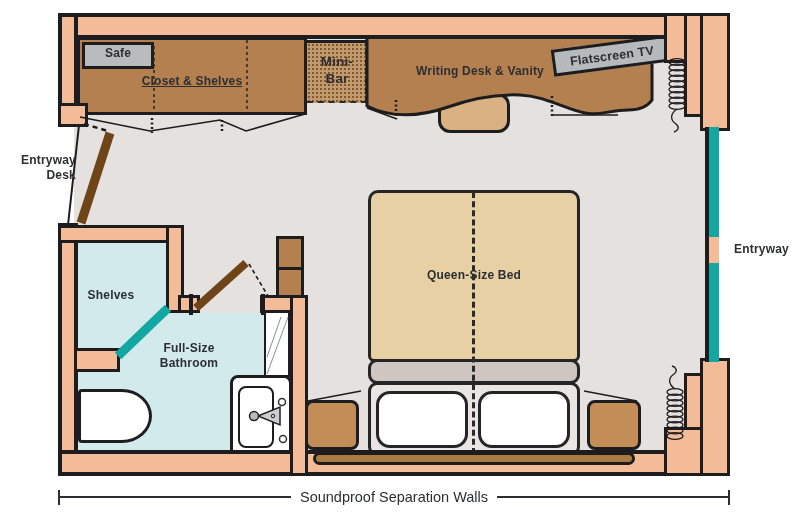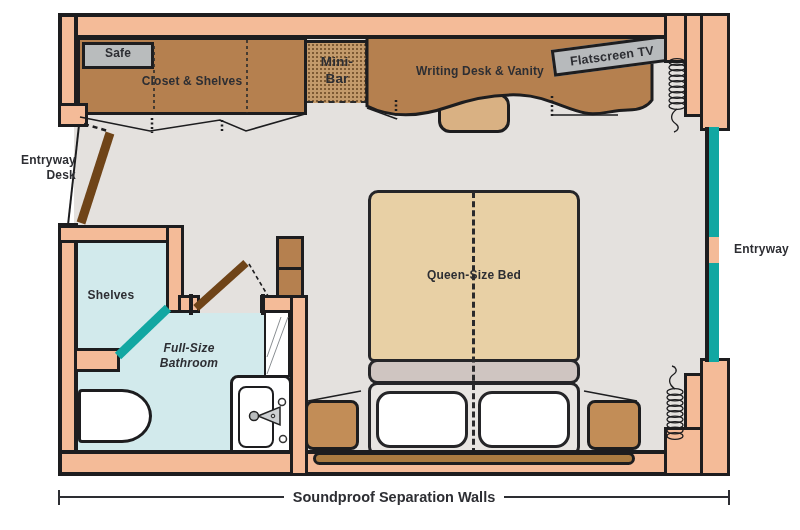--- a/index.html
+++ b/index.html
@@ -36,21 +36,21 @@
   
   .lbl{position:absolute;color:#2d2e33;font-weight:700;font-size:12px;
        letter-spacing:.2px;text-align:center;line-height:1.25;}
   .lbl-sm{font-size:13.5px;}
   .lbl-tv{font-size:12.5px;color:#2d2e33;font-weight:700;letter-spacing:.2px;}
   .lbl-right{text-align:right;}
   
   .dim{display:flex;align-items:center;}
   .dim-tick{width:2px;height:15px;background:#2d2e33;}
   .dim-line{flex:1;height:2px;background:#2d2e33;}
-  .dim span{padding:0 9px;font-weight:700;font-size:14.5px;color:#2d2e33;white-space:nowrap;}
+  .dim span{padding:0 9px;font-weight:400;font-size:14.5px;color:#2d2e33;white-space:nowrap;}
   svg{position:absolute;left:0;top:0;pointer-events:none;}
 </style>
 </head>
 <body>
 
 <div id="plan">
 
   <div class="abs floor-main" style="left:74px;top:33px;width:637px;height:421px;"></div>
   <div class="abs floor-bath" style="left:74px;top:240px;width:104px;height:214px;"></div>
   <div class="abs floor-bath" style="left:74px;top:313px;width:222px;height:141px;"></div>
@@ -173,26 +173,26 @@
       <ellipse cx="675" cy="414" rx="8" ry="3.4"></ellipse>
         <ellipse cx="675" cy="419.5" rx="8" ry="3.4"></ellipse>
       <ellipse cx="675" cy="425" rx="8" ry="3.4"></ellipse>
         <ellipse cx="675" cy="430.5" rx="8" ry="3.4"></ellipse>
       <ellipse cx="675" cy="436" rx="8" ry="3.4"></ellipse>
       <path d="M675,389 C668,384 668,378 674,374 C678,371 676,367 672,366"></path>
     </g>
   </svg>
 
   <div class="lbl" style="left:82px;top:46px;width:72px;">Safe</div>
-  <div class="lbl" style="left:97px;top:74px;width:190px;">Closet &amp; Shelves</div>
+  <div class="lbl" style="left:97px;top:74px;width:190px;text-decoration:underline;">Closet &amp; Shelves</div>
   <div class="lbl lbl-sm" style="left:311px;top:54px;width:52px;">Mini-Bar</div>
   <div class="lbl" style="left:398px;top:268px;width:152px;">Queen-Size Bed</div>
   <div class="lbl" style="left:388px;top:64px;width:184px;">Writing Desk &amp; Vanity</div>
   <div class="lbl" style="left:78px;top:288px;width:66px;">Shelves</div>
-  <div class="lbl" style="left:141px;top:341px;width:96px;font-style:italic;">Full-Size Bathroom</div>
+  <div class="lbl" style="left:141px;top:341px;width:96px;">Full-Size Bathroom</div>
   <div class="lbl lbl-right" style="left:0px;top:153px;width:76px;">Entryway Desk</div>
   <div class="lbl" style="left:734px;top:242px;width:66px;text-align:left;">Entryway</div>
 
   <div class="abs dim" style="left:58px;top:488px;width:672px;height:18px;">
     <div class="dim-tick"></div>
     <div class="dim-line"></div>
     <span>Soundproof Separation Walls</span>
     <div class="dim-line"></div>
     <div class="dim-tick"></div>
   </div>

